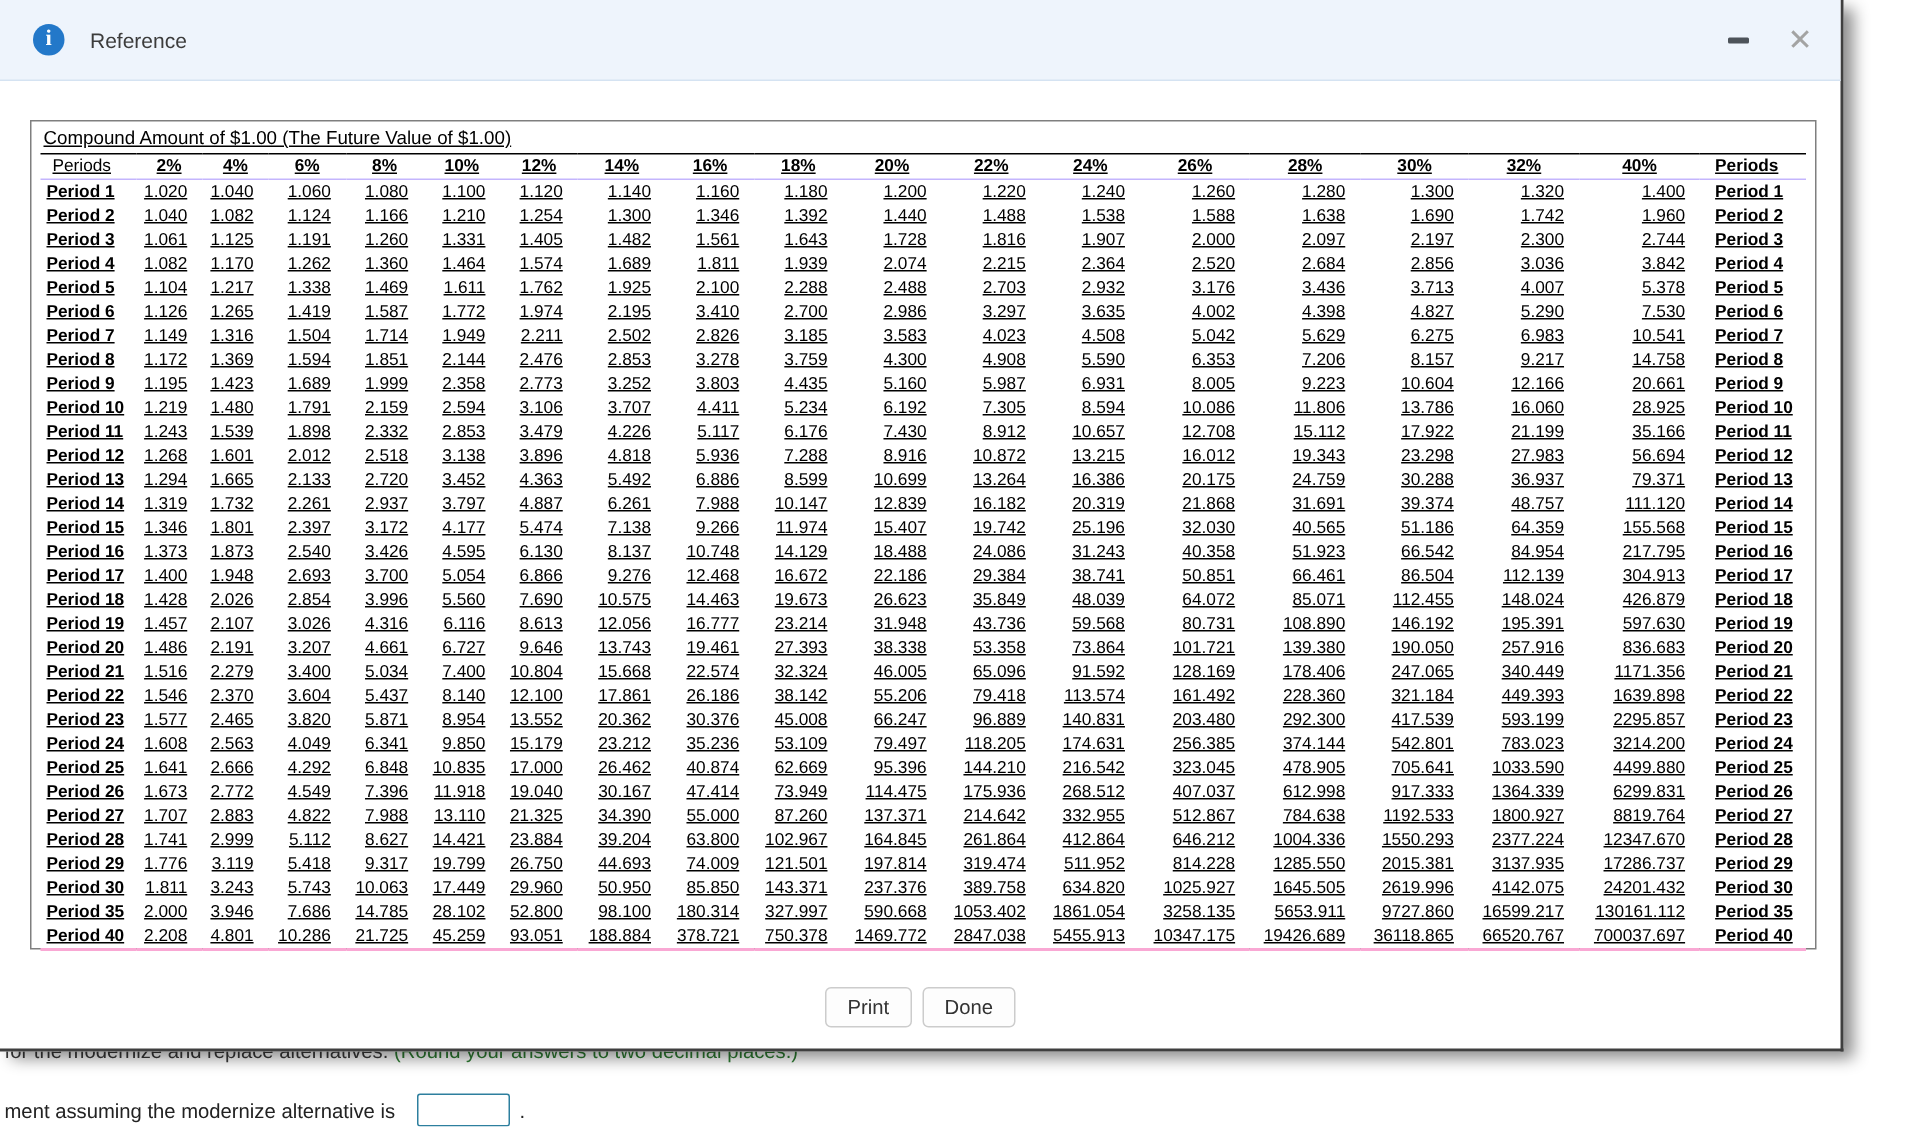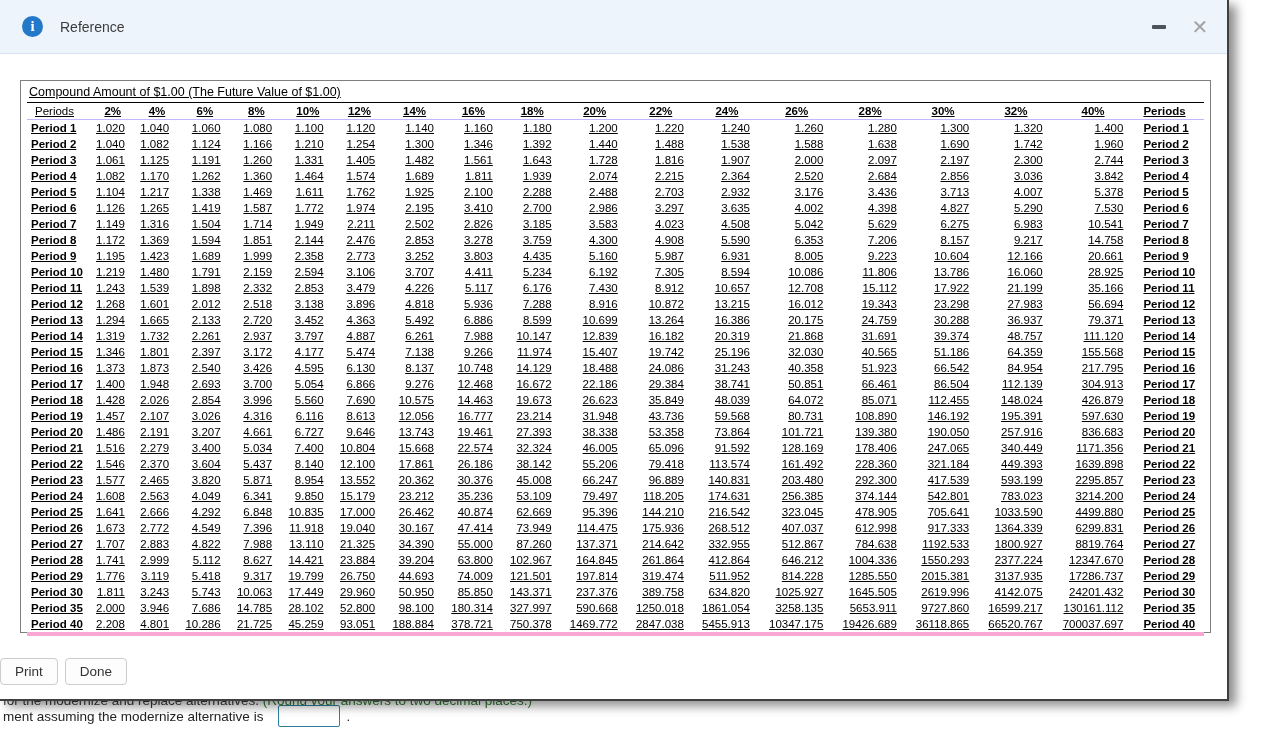--- a/index.html
+++ b/index.html
@@ -4,21 +4,21 @@
 <style>
   * { margin:0; padding:0; box-sizing:border-box; }
   html,body { width:1271px; height:751px; background:#ffffff; overflow:hidden;
               font-family:"Liberation Sans", sans-serif; }
   body { position:relative; }
 
   
   .bg-line1 { position:absolute; left:3px; top:693px; z-index:1; font-size:13.5px;
               color:#3a3a3a; white-space:nowrap; }
   .bg-line1 .green { color:#2e7d32; }
-  .bg-line2 { position:absolute; left:3px; top:705px; z-index:1; font-size:13.5px;
+  .bg-line2 { position:absolute; left:3px; top:729px; z-index:1; font-size:13.5px;
               color:#222; display:flex; align-items:center; white-space:nowrap; }
   .bg-line2 input { width:62px; height:22px; margin-left:15px; border:1px solid #2d7f9e;
                     border-radius:2px; outline:none; font-size:13px; padding:0 4px; }
   .bg-line2 .dot { margin-left:6px; }
 
   
   .dialog { position:absolute; left:0; top:0; width:1229px; height:701px; z-index:2;
             background:#ffffff; border-right:2px solid #3f3f3f; border-bottom:2px solid #3f3f3f;
             box-shadow:7px 5px 10px rgba(0,0,0,0.45); }
   .titlebar { height:54px; background:#eef4fc; border-bottom:1px solid #d5e3f2;
@@ -39,25 +39,25 @@
                border:1px solid #7f7f7f; padding:3px 6px 0 6px; background:#fff;text-decoration:underline; }
   .table-title { font-size:12.5px; color:#000; padding:1px 0 3px 2px; }
   table { width:100%; border-collapse:collapse; font-size:11.5px; color:#000; }
   thead th { border-top:1px solid #000; border-bottom:1px solid #c4b5fd; font-weight:bold;
              text-align:center; padding:1px 6px; height:17px; white-space:nowrap; }
   thead th.first-col { text-align:left; font-weight:normal; padding-left:8px; }
   thead th.last-col  { text-align:left; padding-left:10px; }
   tbody td { text-align:right; padding:0 10px 0 0; height:16px; line-height:16px; white-space:nowrap; }
   tbody td.row-label { text-align:left; font-weight:bold; padding:0 0 0 4px; }
   tbody td.row-label-right { text-align:left; font-weight:bold; padding:0 0 0 10px; }
-  tbody tr:last-child td { border-bottom:4px solid #f9a8d4; }
+  tbody tr:last-child td { border-bottom:2px solid #f9a8d4; }
 
   
   .btn-row { position:absolute; left:0; top:658px; width:100%; display:flex;
-             gap:7px; }
+             justify-content:center; gap:7px; }
   .btn { background:#fdfdfd; border:1px solid #cccccc; border-radius:4px; color:#333;
          font-size:13.5px; padding:5px 14px; font-family:"Liberation Sans", sans-serif; cursor:pointer; }
 </style>
 </head>
 <body>
 
 <div class="bg-line1">
   <span>for the modernize and replace alternatives.</span>
   <span class="green">(Round your answers to two decimal places.)</span>
 </div>
@@ -743,21 +743,21 @@
             <td>2.000</td>
             <td>3.946</td>
             <td>7.686</td>
             <td>14.785</td>
             <td>28.102</td>
             <td>52.800</td>
             <td>98.100</td>
             <td>180.314</td>
             <td>327.997</td>
             <td>590.668</td>
-            <td>1250.018</td>
+            <td>1053.402</td>
             <td>1861.054</td>
             <td>3258.135</td>
             <td>5653.911</td>
             <td>9727.860</td>
             <td>16599.217</td>
             <td>130161.112</td>
             <td class="row-label-right">Period 35</td>
           </tr>
           <tr>
             <td class="row-label">Period 40</td>

